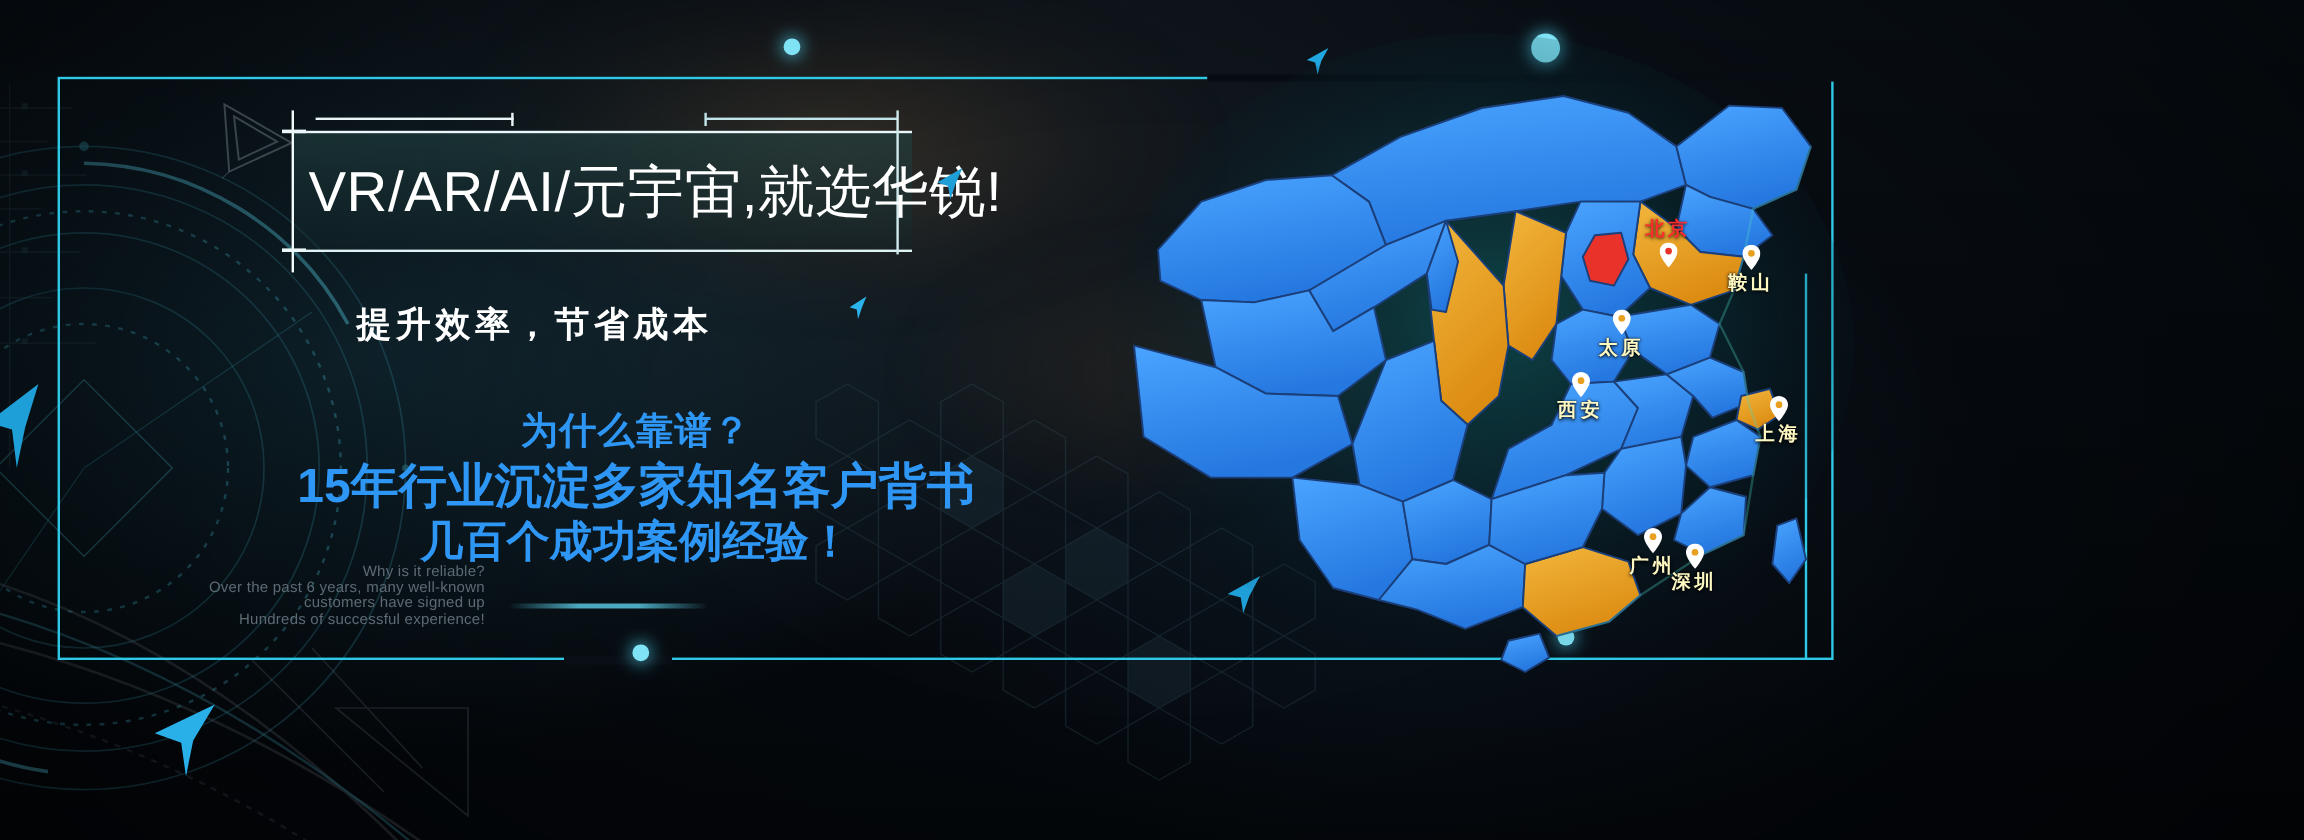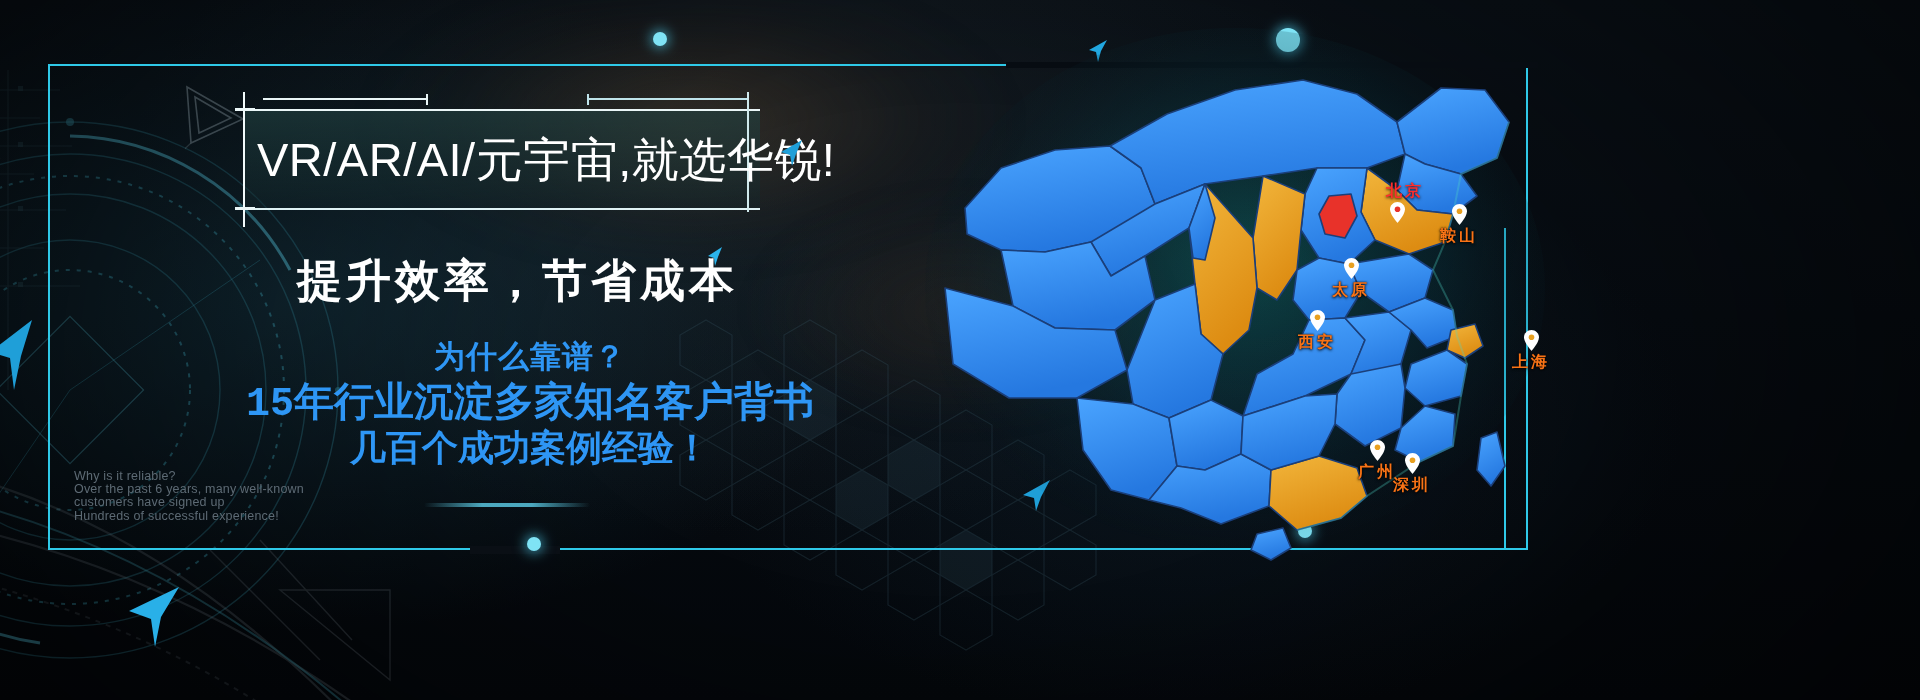--- a/index.html
+++ b/index.html
@@ -60,49 +60,49 @@
   .dim-bar2{position:absolute;left:345px;top:-2px;width:160px;height:2px;background:#bfe4ea;}
   .dim-cap2{position:absolute;left:344px;top:-6px;width:2px;height:11px;background:#bfe4ea;}
   .title-text{position:absolute;left:14px;top:18px;width:500px;
     font-size:47px;font-weight:400;color:#ffffff;letter-spacing:.5px;
     white-space:nowrap;line-height:84px;}
 
   .corner-tri{position:absolute;left:185px;top:85px;width:70px;height:80px;opacity:.55;}
 
   
   .h2{position:absolute;left:297px;top:251px;width:700px;
-    font-size:45px;font-weight:700;color:#ffffff;letter-spacing:4px;white-space:nowrap;}
-
-  
-  .blue-block{position:absolute;left:180px;top:336px;width:700px;text-align:center;font-family:Liberation Mono, monospace;}
+    font-size:29px;font-weight:700;color:#ffffff;letter-spacing:4px;white-space:nowrap;}
+
+  
+  .blue-block{position:absolute;left:180px;top:336px;width:700px;text-align:center;}
   .blue-line{color:#2e96f5;font-weight:700;white-space:nowrap;}
   .bl1{font-size:31px;line-height:46px;letter-spacing:1px;}
   .bl2{font-size:40px;line-height:46px;letter-spacing:0px;}
   .bl3{font-size:36px;line-height:46px;letter-spacing:0px;}
 
   
   .eng{position:absolute;left:74px;top:470px;width:330px;
     color:#5d6a74;font-size:12.5px;line-height:13.2px;letter-spacing:.2px;}
-  .eng div{white-space:nowrap;}
+  .eng div{white-space:nowrap;text-align:right;}
 
   
   .flourish{position:absolute;left:424px;top:503px;width:166px;height:4px;
     background:linear-gradient(90deg,rgba(60,160,190,0),#58c4dd 35%,#58c4dd 65%,rgba(60,160,190,0));
     border-radius:2px;opacity:.85;}
 
   
   .map{position:absolute;left:905px;top:18px;width:640px;height:560px;}
   .map svg{display:block;}
 
   .city{position:absolute;display:flex;flex-direction:column;align-items:center;}
   .city .pin{width:15px;height:21px;position:relative;}
-  .city .lab{margin-top:1px;font-size:16px;font-weight:700;color:#f97316;
+  .city .lab{margin-top:1px;font-size:16px;font-weight:700;color:#fef9c3;
     letter-spacing:3px;white-space:nowrap;
     text-shadow:0 1px 3px rgba(0,0,0,.85),0 0 2px rgba(0,0,0,.9);}
-  .city.red .lab{color:#ff2d2d;text-shadow:0 1px 3px rgba(0,0,0,.9);margin-left:15px;}
+  .city.red .lab{color:#ff2d2d;text-shadow:0 1px 3px rgba(0,0,0,.9);}
 
   
   .arrowg{position:absolute;}
 </style>
 </head>
 <body>
 
 <div id="stage">
 
   <div class="bg-base"></div>
@@ -436,21 +436,21 @@
   <div class="city" style="left:1298px;top:310px;">
     <span class="pin">
       <svg width="15" height="21" viewBox="0 0 15 21">
           <path d="M7.5 0C3.4 0 0 3.3 0 7.3c0 5.3 7.5 13.7 7.5 13.7S15 12.6 15 7.3C15 3.3 11.6 0 7.5 0z" fill="#ffffff"></path>
           <circle cx="7.5" cy="7.2" r="2.8" fill="#e8a020"></circle>
         </svg>
     </span>
     <span class="lab">西安</span>
   </div>
 
-  <div class="city" style="left:1512px;top:330px;">
+  <div class="city" style="left:1463px;top:330px;">
     <span class="pin">
       <svg width="15" height="21" viewBox="0 0 15 21">
           <path d="M7.5 0C3.4 0 0 3.3 0 7.3c0 5.3 7.5 13.7 7.5 13.7S15 12.6 15 7.3C15 3.3 11.6 0 7.5 0z" fill="#ffffff"></path>
           <circle cx="7.5" cy="7.2" r="2.8" fill="#e8a020"></circle>
         </svg>
     </span>
     <span class="lab">上海</span>
   </div>
 
   <div class="city" style="left:1358px;top:440px;">

